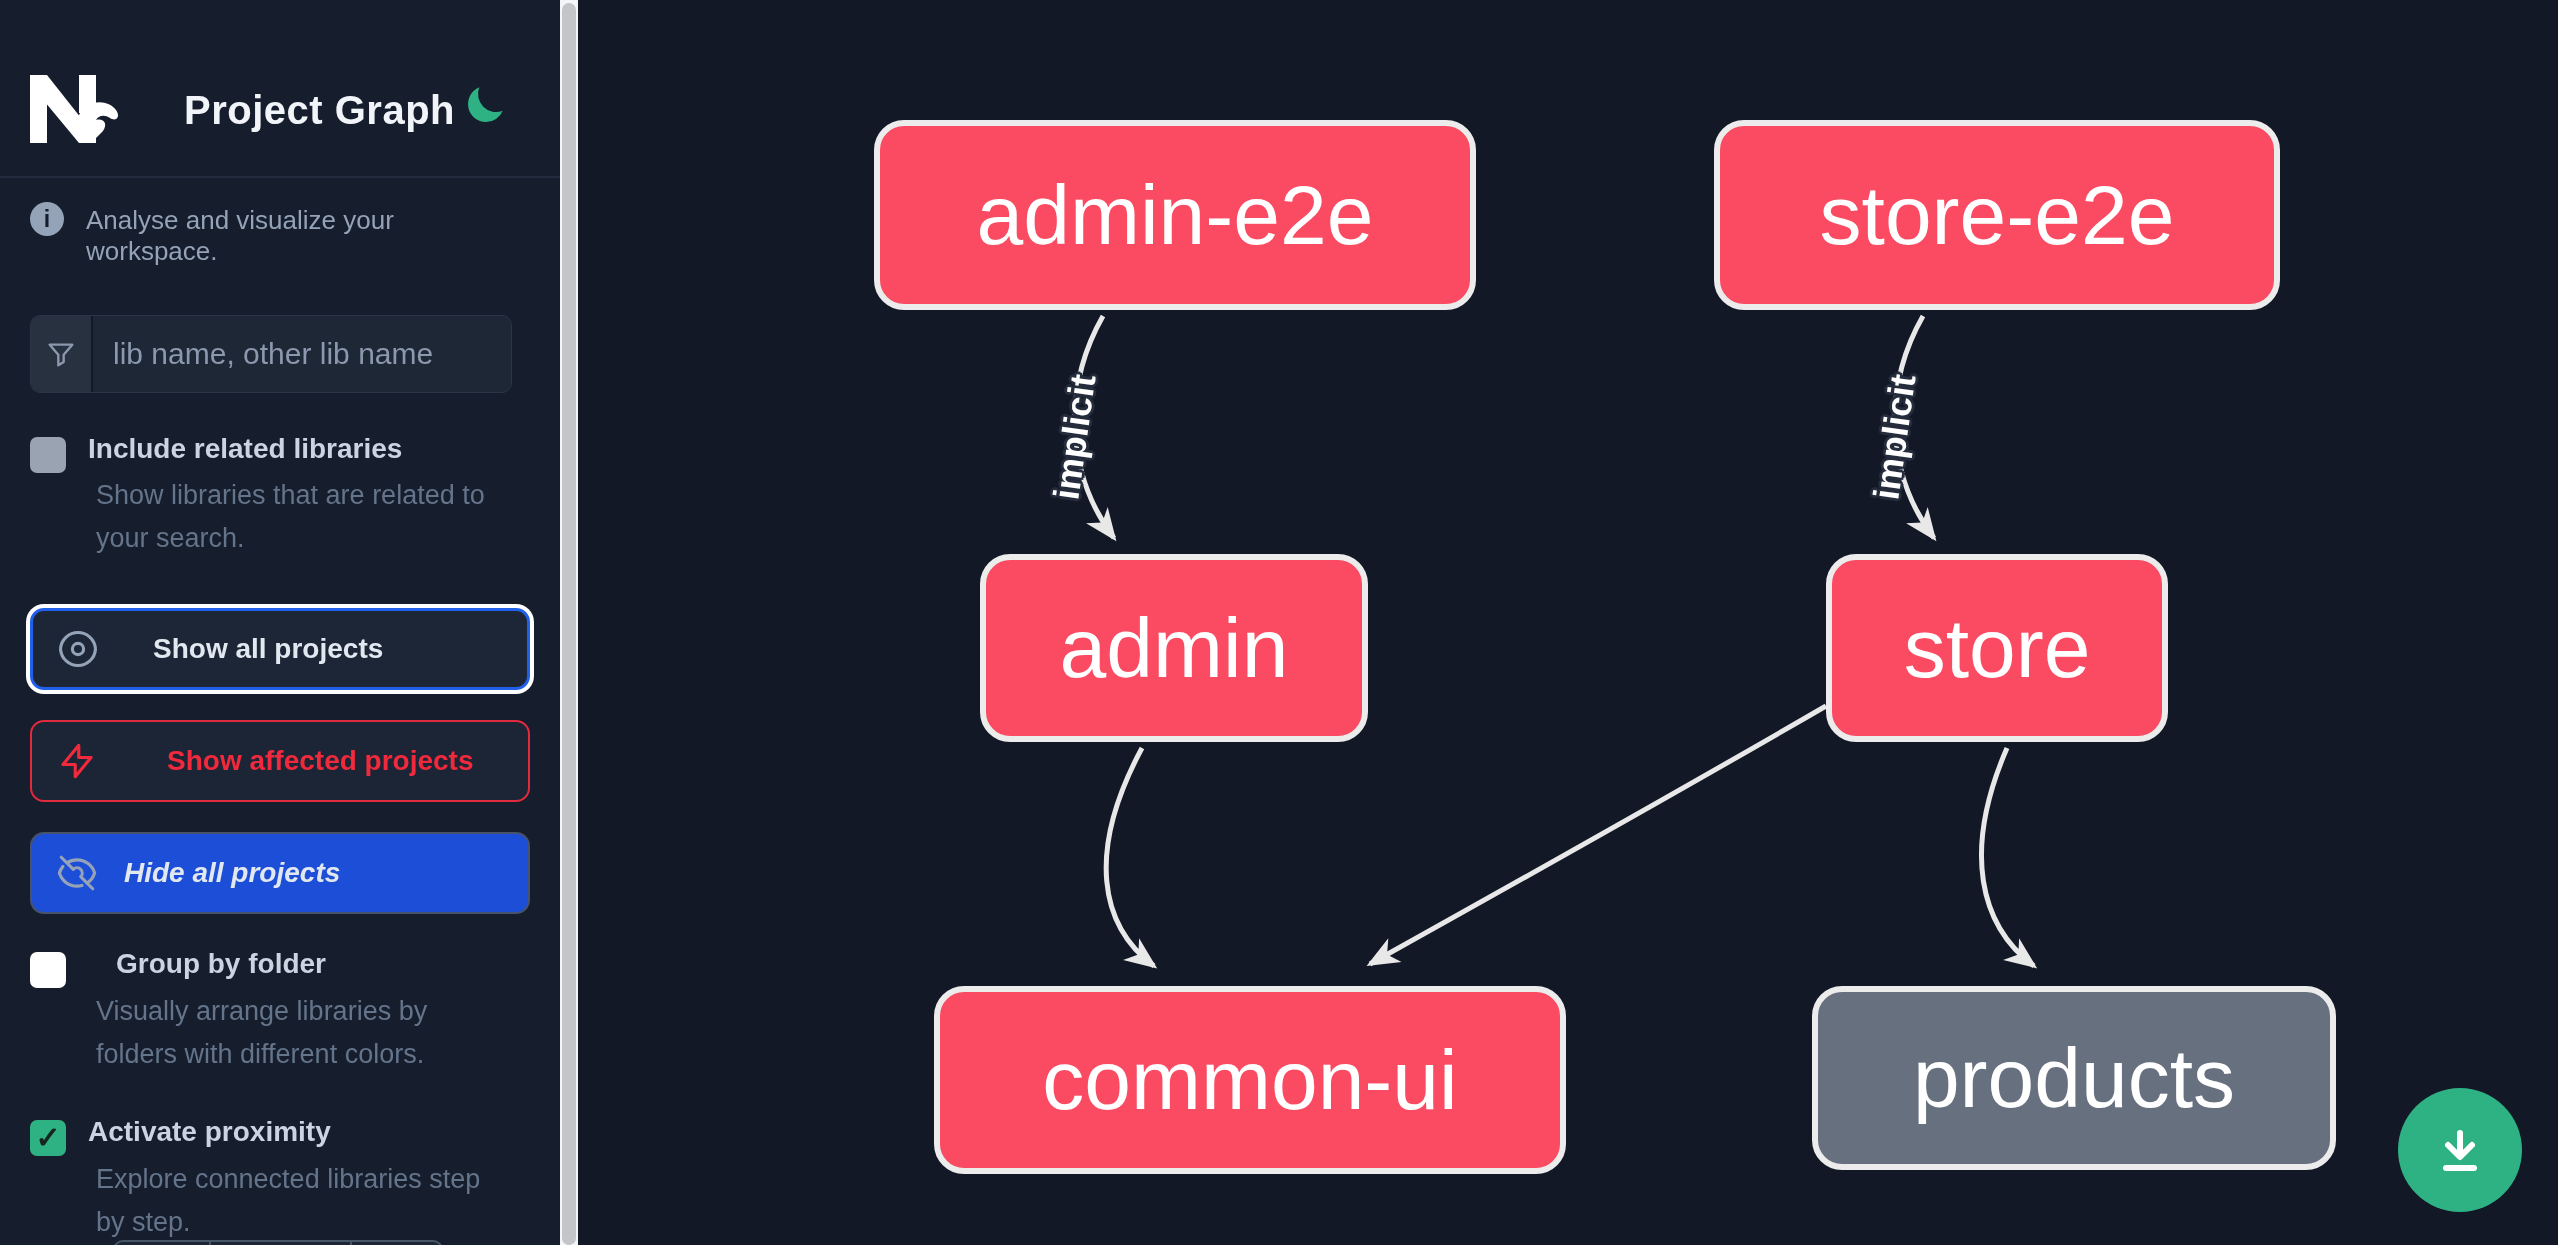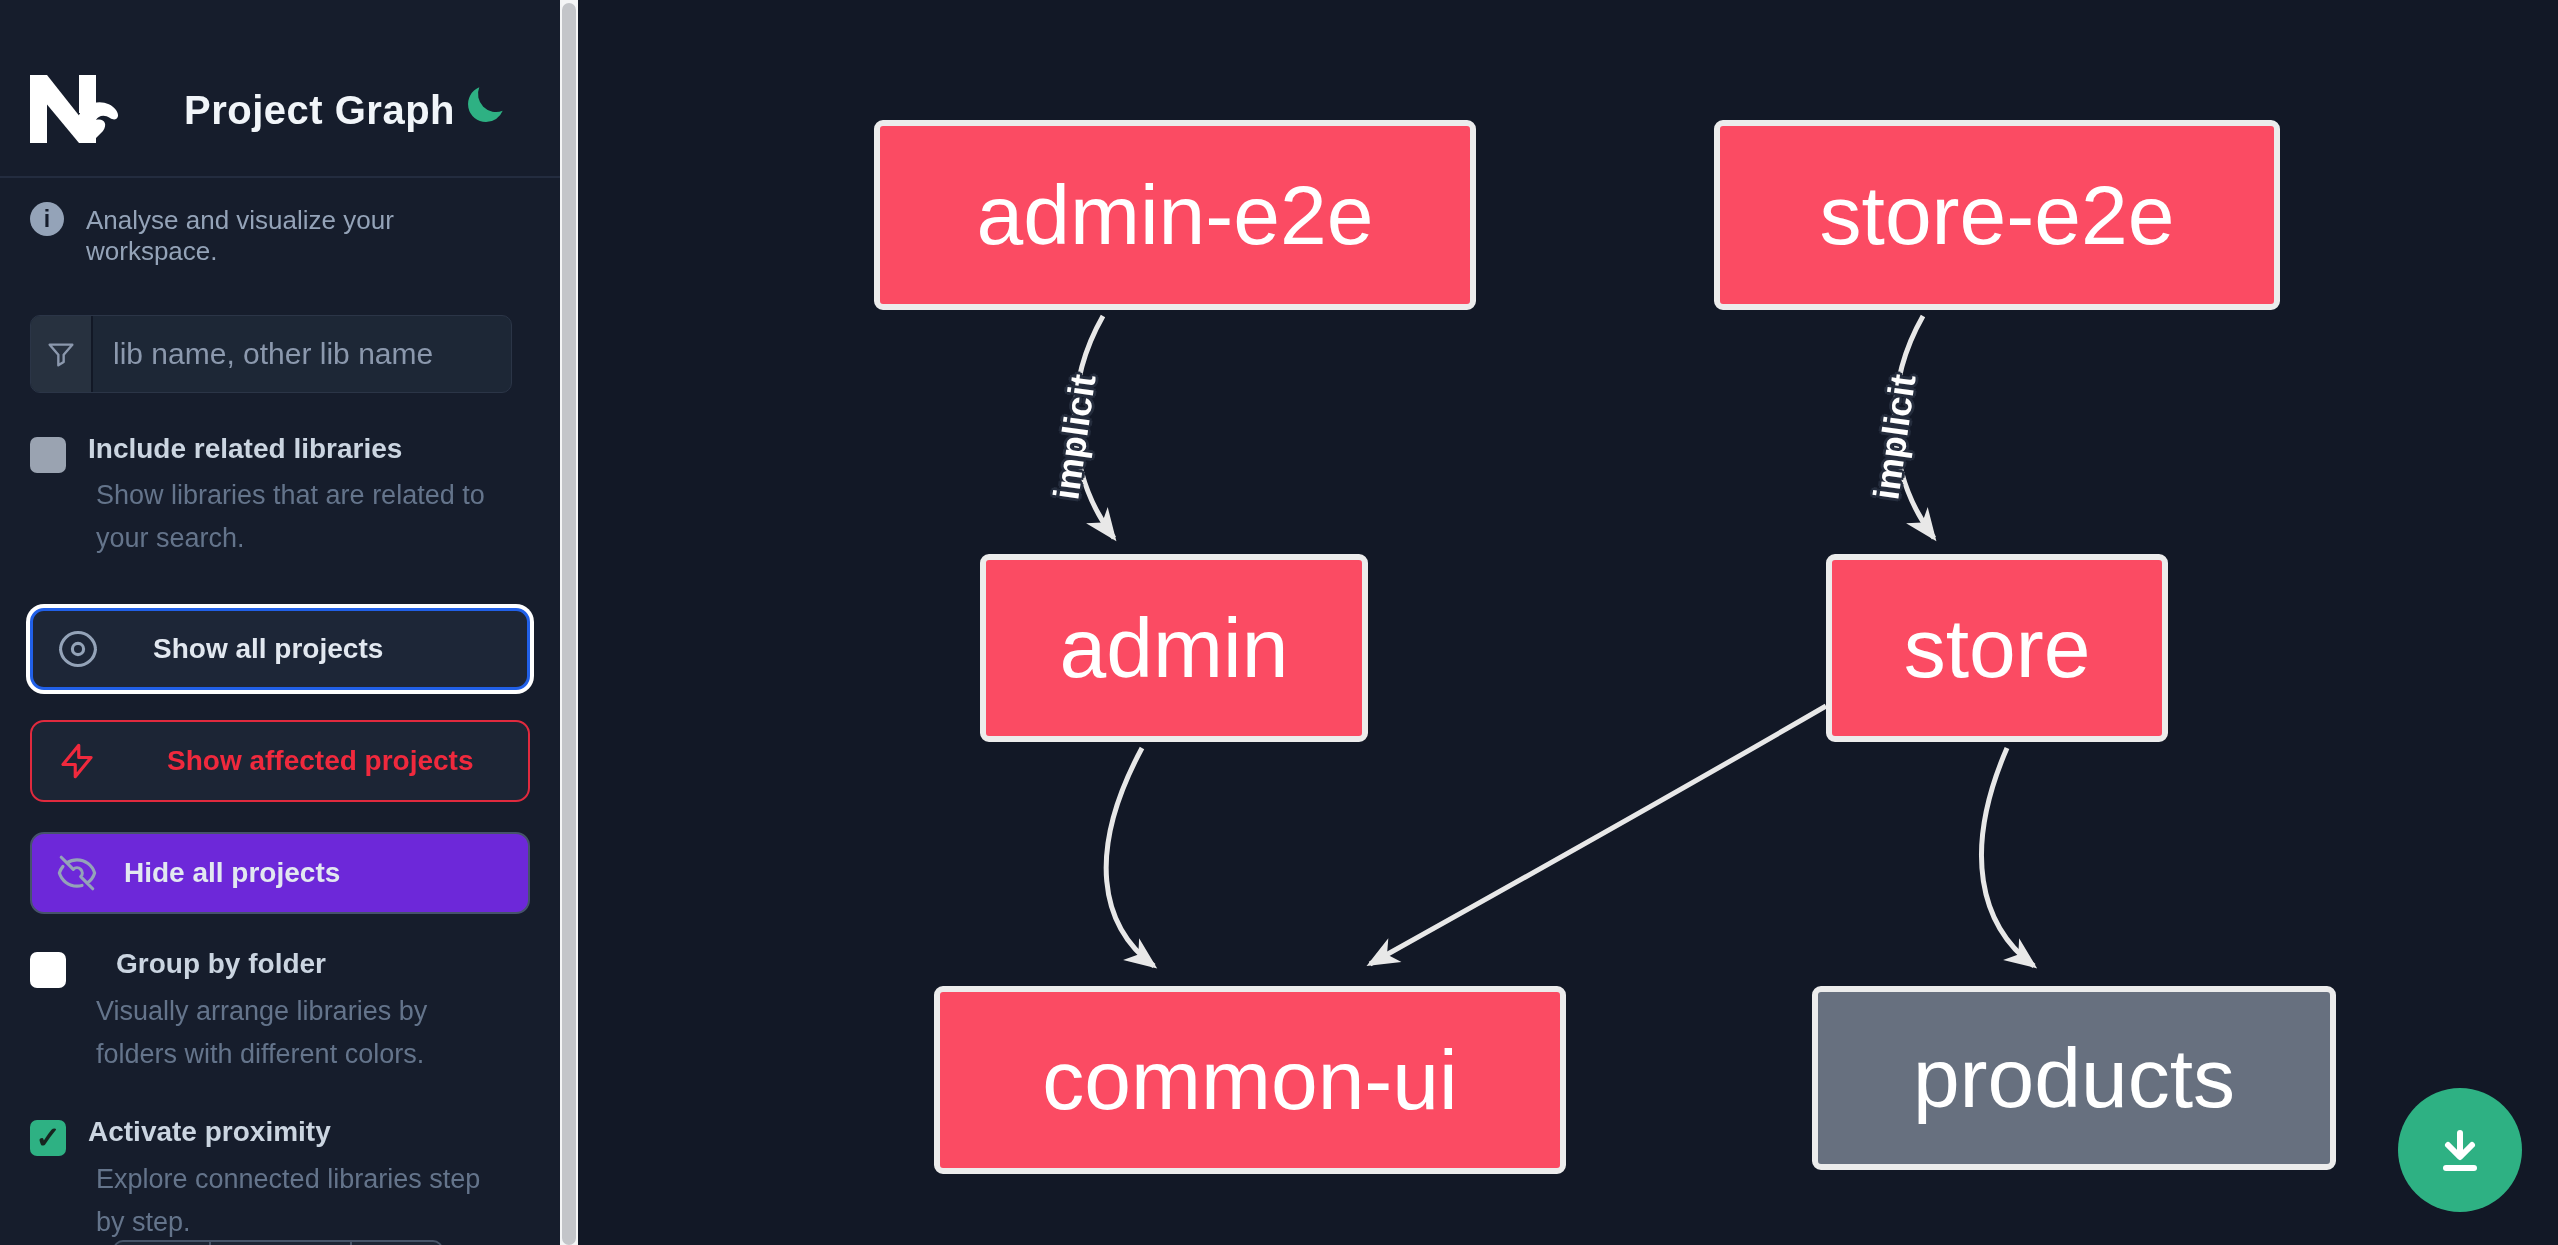--- a/index.html
+++ b/index.html
@@ -33,36 +33,36 @@
   .cb-green{background:#2eb183;color:#17241f;font-size:30px;font-weight:700;text-align:center;line-height:36px;}
   .opt-label{position:absolute;left:88px;font-size:28px;font-weight:700;color:#cbd5e1;cursor:pointer;}
   .opt-desc{position:absolute;left:96px;font-size:27px;line-height:43px;color:#64748b;}
 
   .sb-btn{position:absolute;left:30px;width:500px;height:82px;border-radius:14px;background:#1c2535;
     display:flex;align-items:center;padding-left:24px;cursor:pointer;}
   .sb-btn .lbl{font-size:28px;font-weight:700;color:#e2e8f0;margin-left:26px;}
   .btn-all{top:608px;background:#1d2637;border:3px solid #2160e8;box-shadow:0 0 0 4px #ffffff;gap:28px;}
   .btn-affected{top:720px;border:2px solid #e02a3e;gap:43px;}
   .btn-affected .lbl{color:#f0293d;}
-  .btn-hide{top:832px;background:#6d28d9;border:2px solid #46536b;}
+  .btn-hide{top:832px;background:#1d4ed8;border:2px solid #46536b;font-style:italic;}
 
   .stepper{position:absolute;left:113px;top:1240px;width:330px;height:40px;border-radius:10px;
     background:#1d2635;border:2px solid #475569;display:flex;}
   .stepper .seg{height:100%;}
   .stepper .seg:nth-child(1){width:96px;border-right:2px solid #475569;}
   .stepper .seg:nth-child(2){width:141px;border-right:2px solid #475569;}
   .stepper .seg:nth-child(3){flex:1;}
 
   .scrollbar{position:absolute;left:560px;top:0;width:18px;height:1245px;background:#f4f5f6;}
   .scroll-thumb{position:absolute;left:2px;top:3px;width:14px;height:1242px;border-radius:7px;background:#c3c5c9;cursor:pointer;}
 
   
   .canvas{position:absolute;left:578px;top:0;width:1980px;height:1245px;}
   .edges{position:absolute;left:0;top:0;width:2558px;height:1245px;pointer-events:none;}
-  .gnode{position:absolute;border:6px solid #ececec;border-radius:9px;background:#fb4b63;
+  .gnode{position:absolute;border:6px solid #ececec;border-radius:30px;background:#fb4b63;
     color:#ffffff;display:flex;align-items:center;justify-content:center;font-size:84px;cursor:pointer;text-align:center;}
   .gnode.gray{background:#67707f;}
   .n-admin-e2e{left:874px;top:120px;width:602px;height:190px;}
   .n-store-e2e{left:1714px;top:120px;width:566px;height:190px;}
   .n-admin{left:980px;top:554px;width:388px;height:188px;}
   .n-store{left:1826px;top:554px;width:342px;height:188px;}
   .n-common-ui{left:934px;top:986px;width:632px;height:188px;}
   .n-products{left:1812px;top:986px;width:524px;height:184px;}
 
   .edge-label{position:absolute;color:#ffffff;font-size:36px;font-weight:700;white-space:nowrap;

